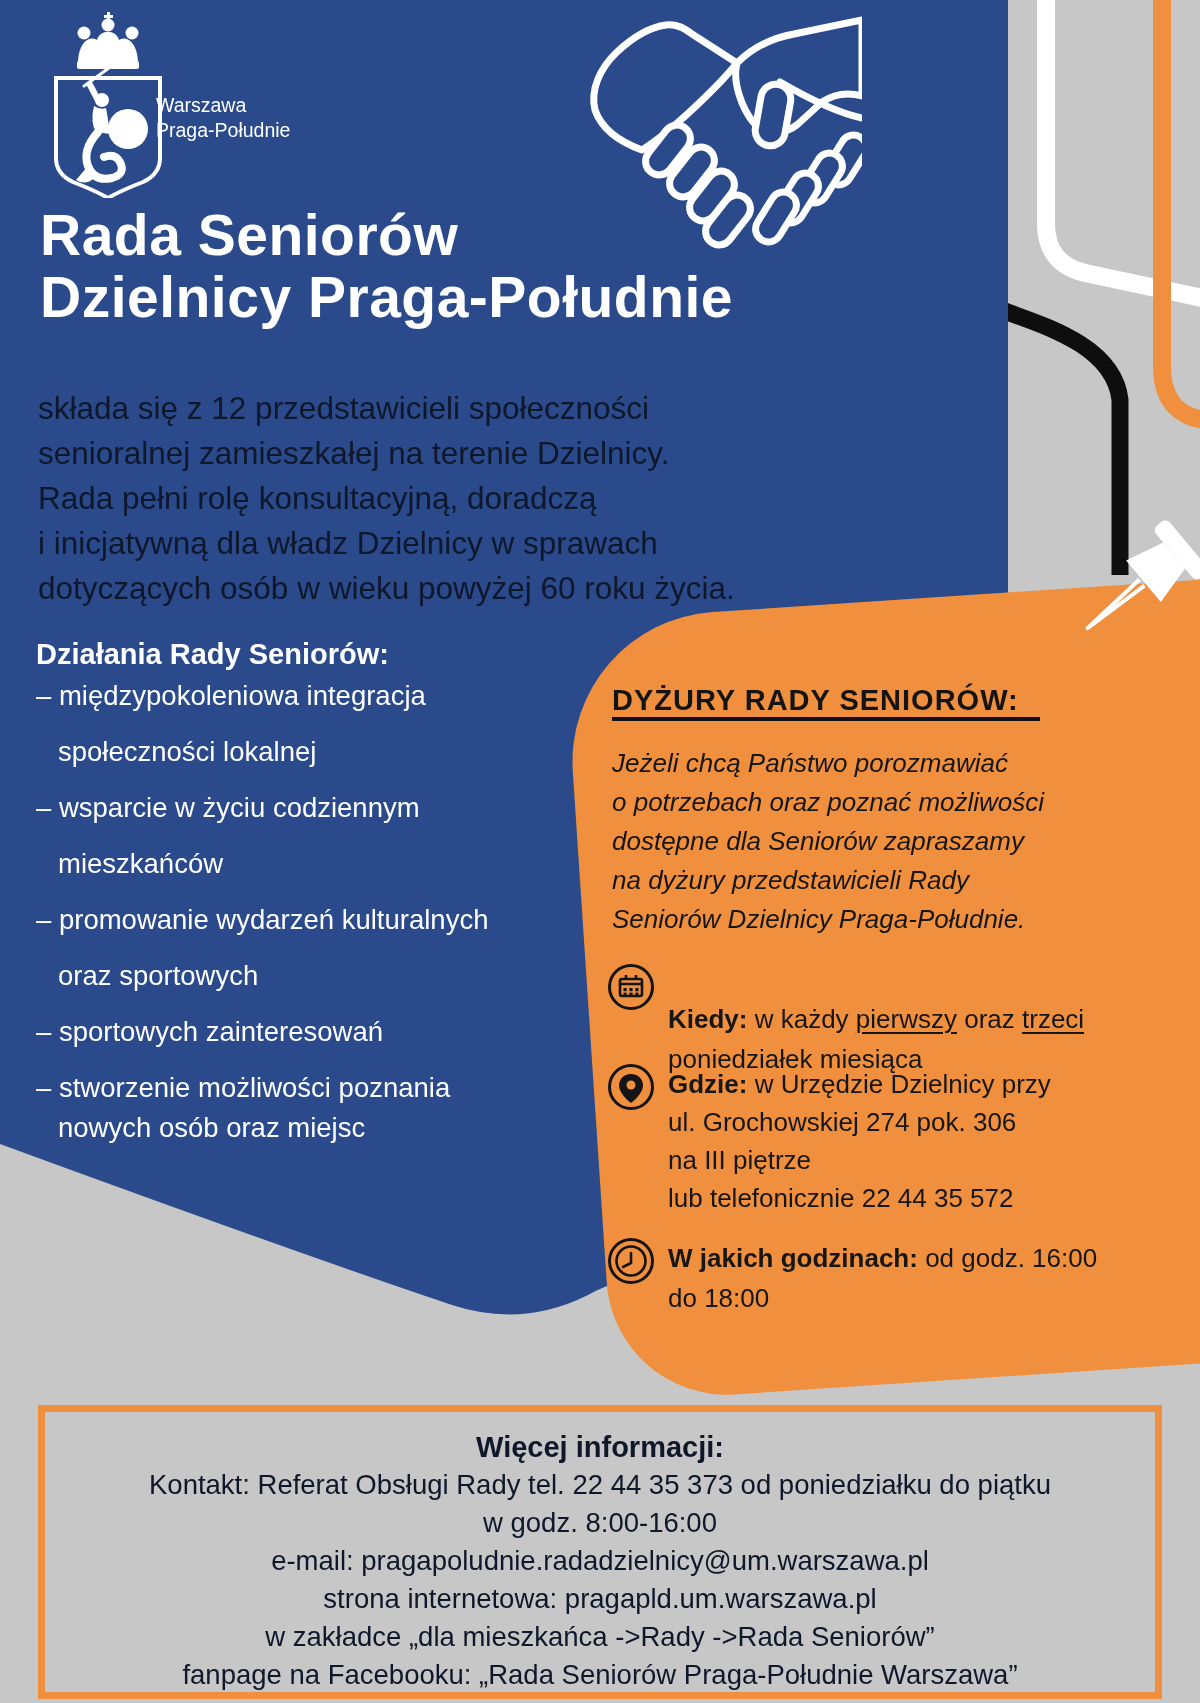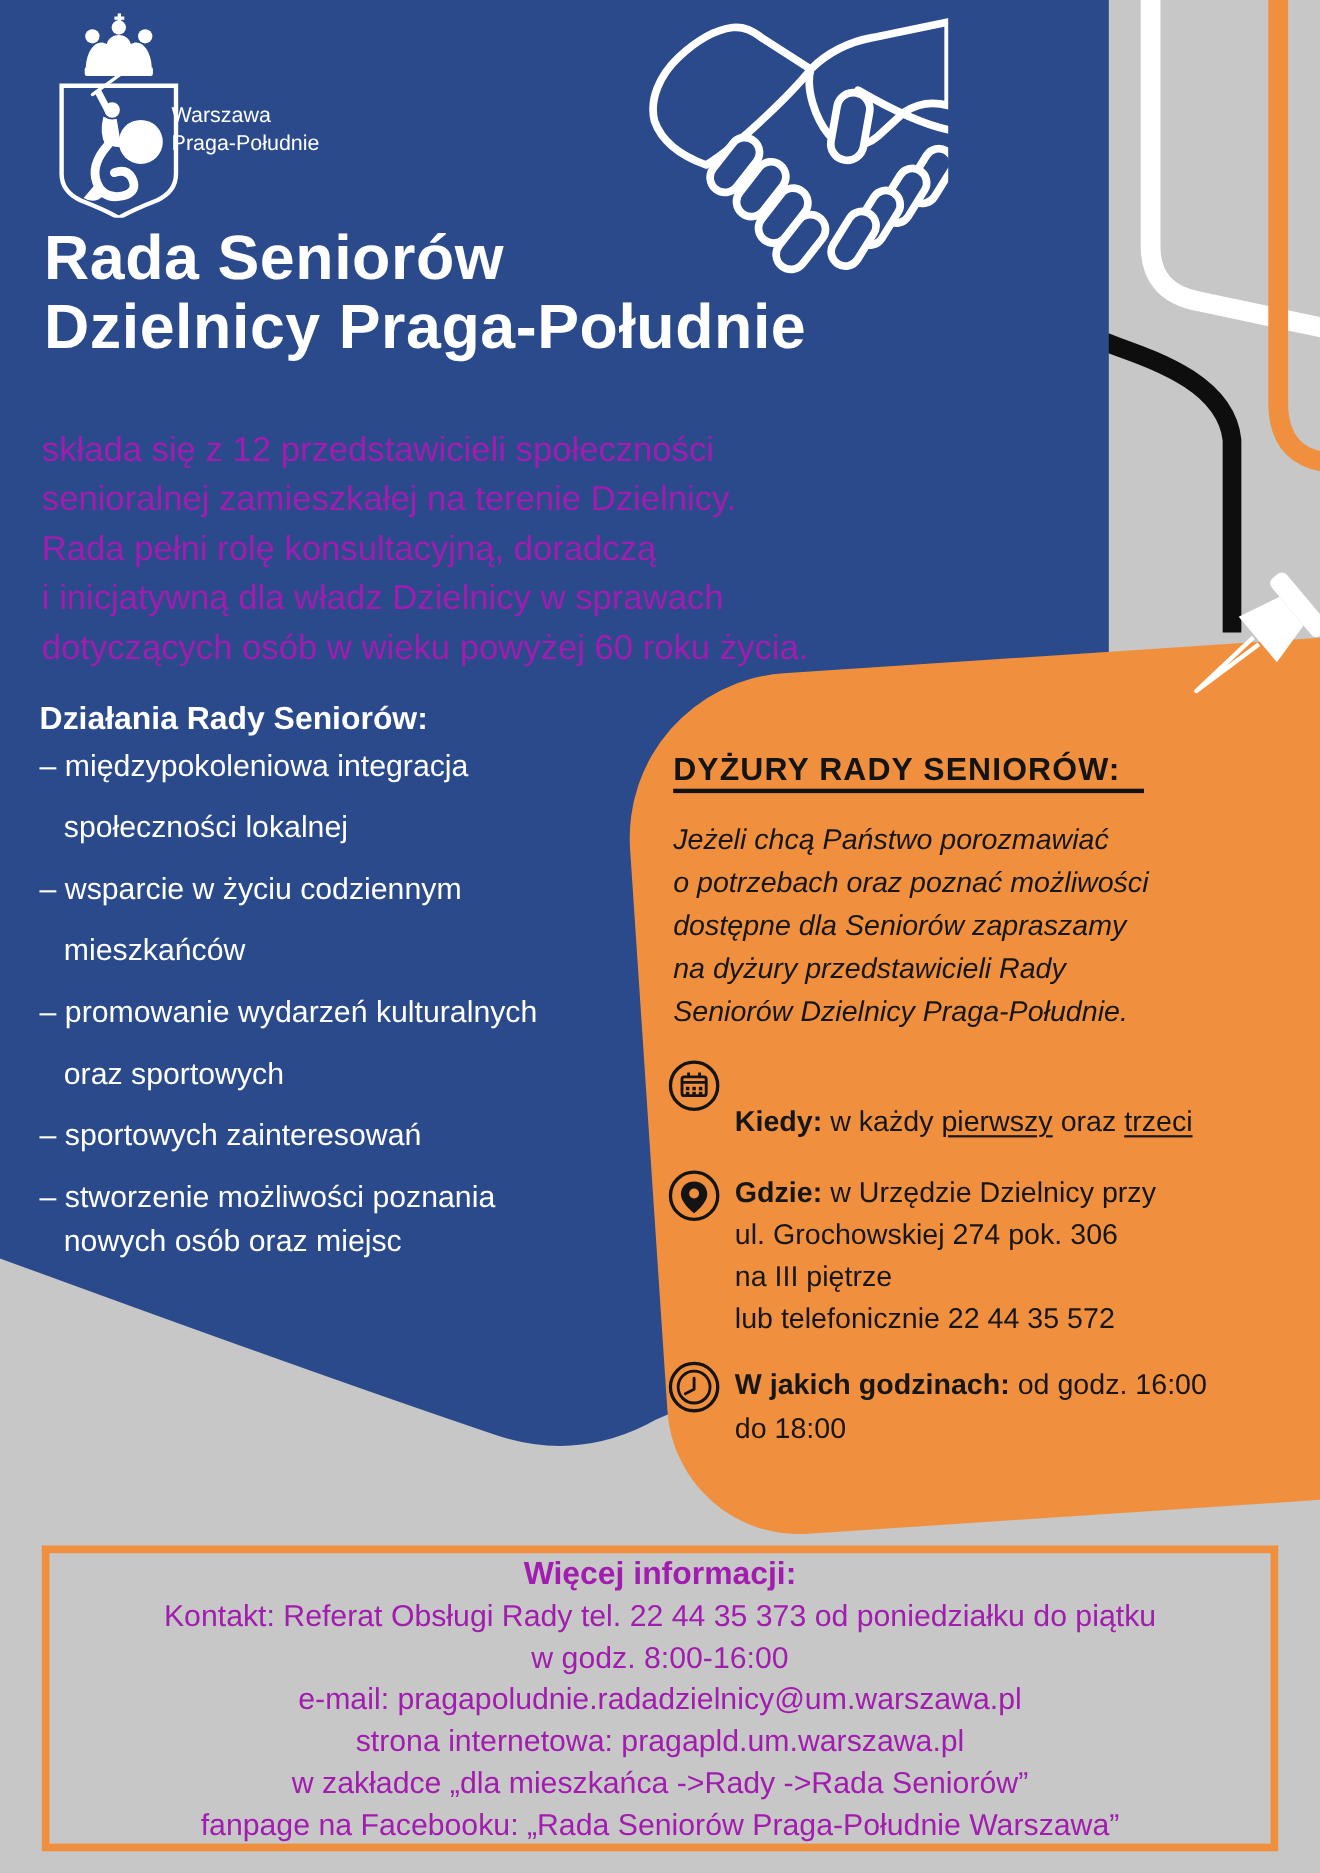--- a/index.html
+++ b/index.html
@@ -3,42 +3,42 @@
 <meta charset="utf-8">
 <style>
   html,body{margin:0;padding:0;}
   body{font-family:"Liberation Sans",sans-serif;}
   #poster{position:relative;width:1200px;height:1703px;background:#c6c7c6;overflow:hidden;}
   .abs{position:absolute;}
   svg{display:block;}
   
   #logo-text{left:156px;top:93px;font-size:19.5px;line-height:24.5px;color:#fff;}
   #title{left:40px;top:204px;font-size:57px;font-weight:bold;line-height:62px;letter-spacing:.5px;color:#fff;}
-  #intro{left:38px;top:386px;font-size:31.5px;line-height:45px;color:#a21caf;white-space:pre-line;}
+  #intro{left:38px;top:386px;font-size:31.5px;line-height:45px;color:#0f172a;white-space:pre-line;}
   #act-heading{left:36px;top:638px;font-size:29px;font-weight:bold;color:#fff;}
   #act-list{left:36px;top:677px;font-size:27.5px;color:#fff;width:560px;}
   #act-list .line{line-height:38px;margin-top:18px;}
   #act-list .line.first{margin-top:0;}
   #act-list .line.tight{margin-top:2px;}
   #act-list .cont{padding-left:22px;}
   
   #duty-panel{left:588px;top:598px;width:700px;height:782px;background:#f0903e;
     border-radius:150px 60px 60px 120px;transform:rotate(-3.8deg);}
   #duty-heading{left:612px;top:664px;font-size:29px;font-weight:bold;letter-spacing:1px;color:#141414;}
   #duty-rule{left:612px;top:717px;width:428px;height:4px;background:#121212;}
   #duty-intro{left:612px;top:744px;font-size:26px;line-height:39px;color:#161616;white-space:pre-line;}
   .duty-row-text{font-size:26px;color:#161616;}
   .lbl{font-weight:bold;}
   .und{text-decoration:underline;text-underline-offset:4px;text-decoration-thickness:2px;}
   #when-text{left:668px;top:968px;line-height:40px;width:530px;}
   #where-text{left:668px;top:1065px;line-height:38px;width:530px;}
   #hours-text{left:668px;top:1238px;line-height:40px;width:530px;}
   
   #footer-box{left:38px;top:1405px;width:1110px;height:264px;border:7px solid #f0903e;
-    text-align:center;color:#a21caf;padding-top:0;}
+    text-align:center;color:#0f172a;padding-top:16px;}
   #footer-box .f-line{font-size:27.5px;line-height:38px;}
   #footer-box .f-title{font-size:29px;font-weight:bold;line-height:38px;}
 </style>
 </head>
 <body>
 
 <div id="poster">
 
   <svg class="abs" style="left:0;top:0;z-index:1;" width="1200" height="1703" viewBox="0 0 1200 1703">
     <path d="M1046 -10 L1046 224 Q1046 266 1090 274 L1212 300" fill="none" stroke="#ffffff" stroke-width="18"></path>
@@ -147,20 +147,21 @@
       <rect x="-7.5" y="1" width="3.2" height="3.2"></rect>
         <rect x="-1.6" y="1" width="3.2" height="3.2"></rect>
         <rect x="4.3" y="1" width="3.2" height="3.2"></rect>
       <rect x="-7.5" y="5.6" width="3.2" height="3.2"></rect>
         <rect x="-1.6" y="5.6" width="3.2" height="3.2"></rect>
         <rect x="4.3" y="5.6" width="3.2" height="3.2"></rect>
     </g>
   </svg>
   <div class="abs duty-row-text" id="when-text" style="z-index:5;margin-top:31px;">
     <div><span class="lbl">Kiedy:</span><span> w każdy </span><span class="und">pierwszy</span><span> oraz </span><span class="und">trzeci</span></div>
+    <div>poniedziałek miesiąca</div>
   </div>
 
   <svg class="abs" style="left:606px;top:1062px;z-index:5;" width="50" height="50" viewBox="-25 -25 50 50">
     <circle cx="0" cy="0" r="21.5" fill="none" stroke="#141414" stroke-width="3"></circle>
     <path d="M0 -13 C-7.5 -13 -12 -7.5 -12 -1.5 C-12 7 0 16 0 16 C0 16 12 7 12 -1.5 C12 -7.5 7.5 -13 0 -13 Z" fill="#141414"></path>
     <circle cx="0" cy="-2" r="4.5" fill="#f0903e"></circle>
   </svg>
   <div class="abs duty-row-text" id="where-text" style="z-index:5;">
     <div><span class="lbl">Gdzie:</span><span> w Urzędzie Dzielnicy przy</span></div>
     <div>ul. Grochowskiej 274 pok. 306</div>

